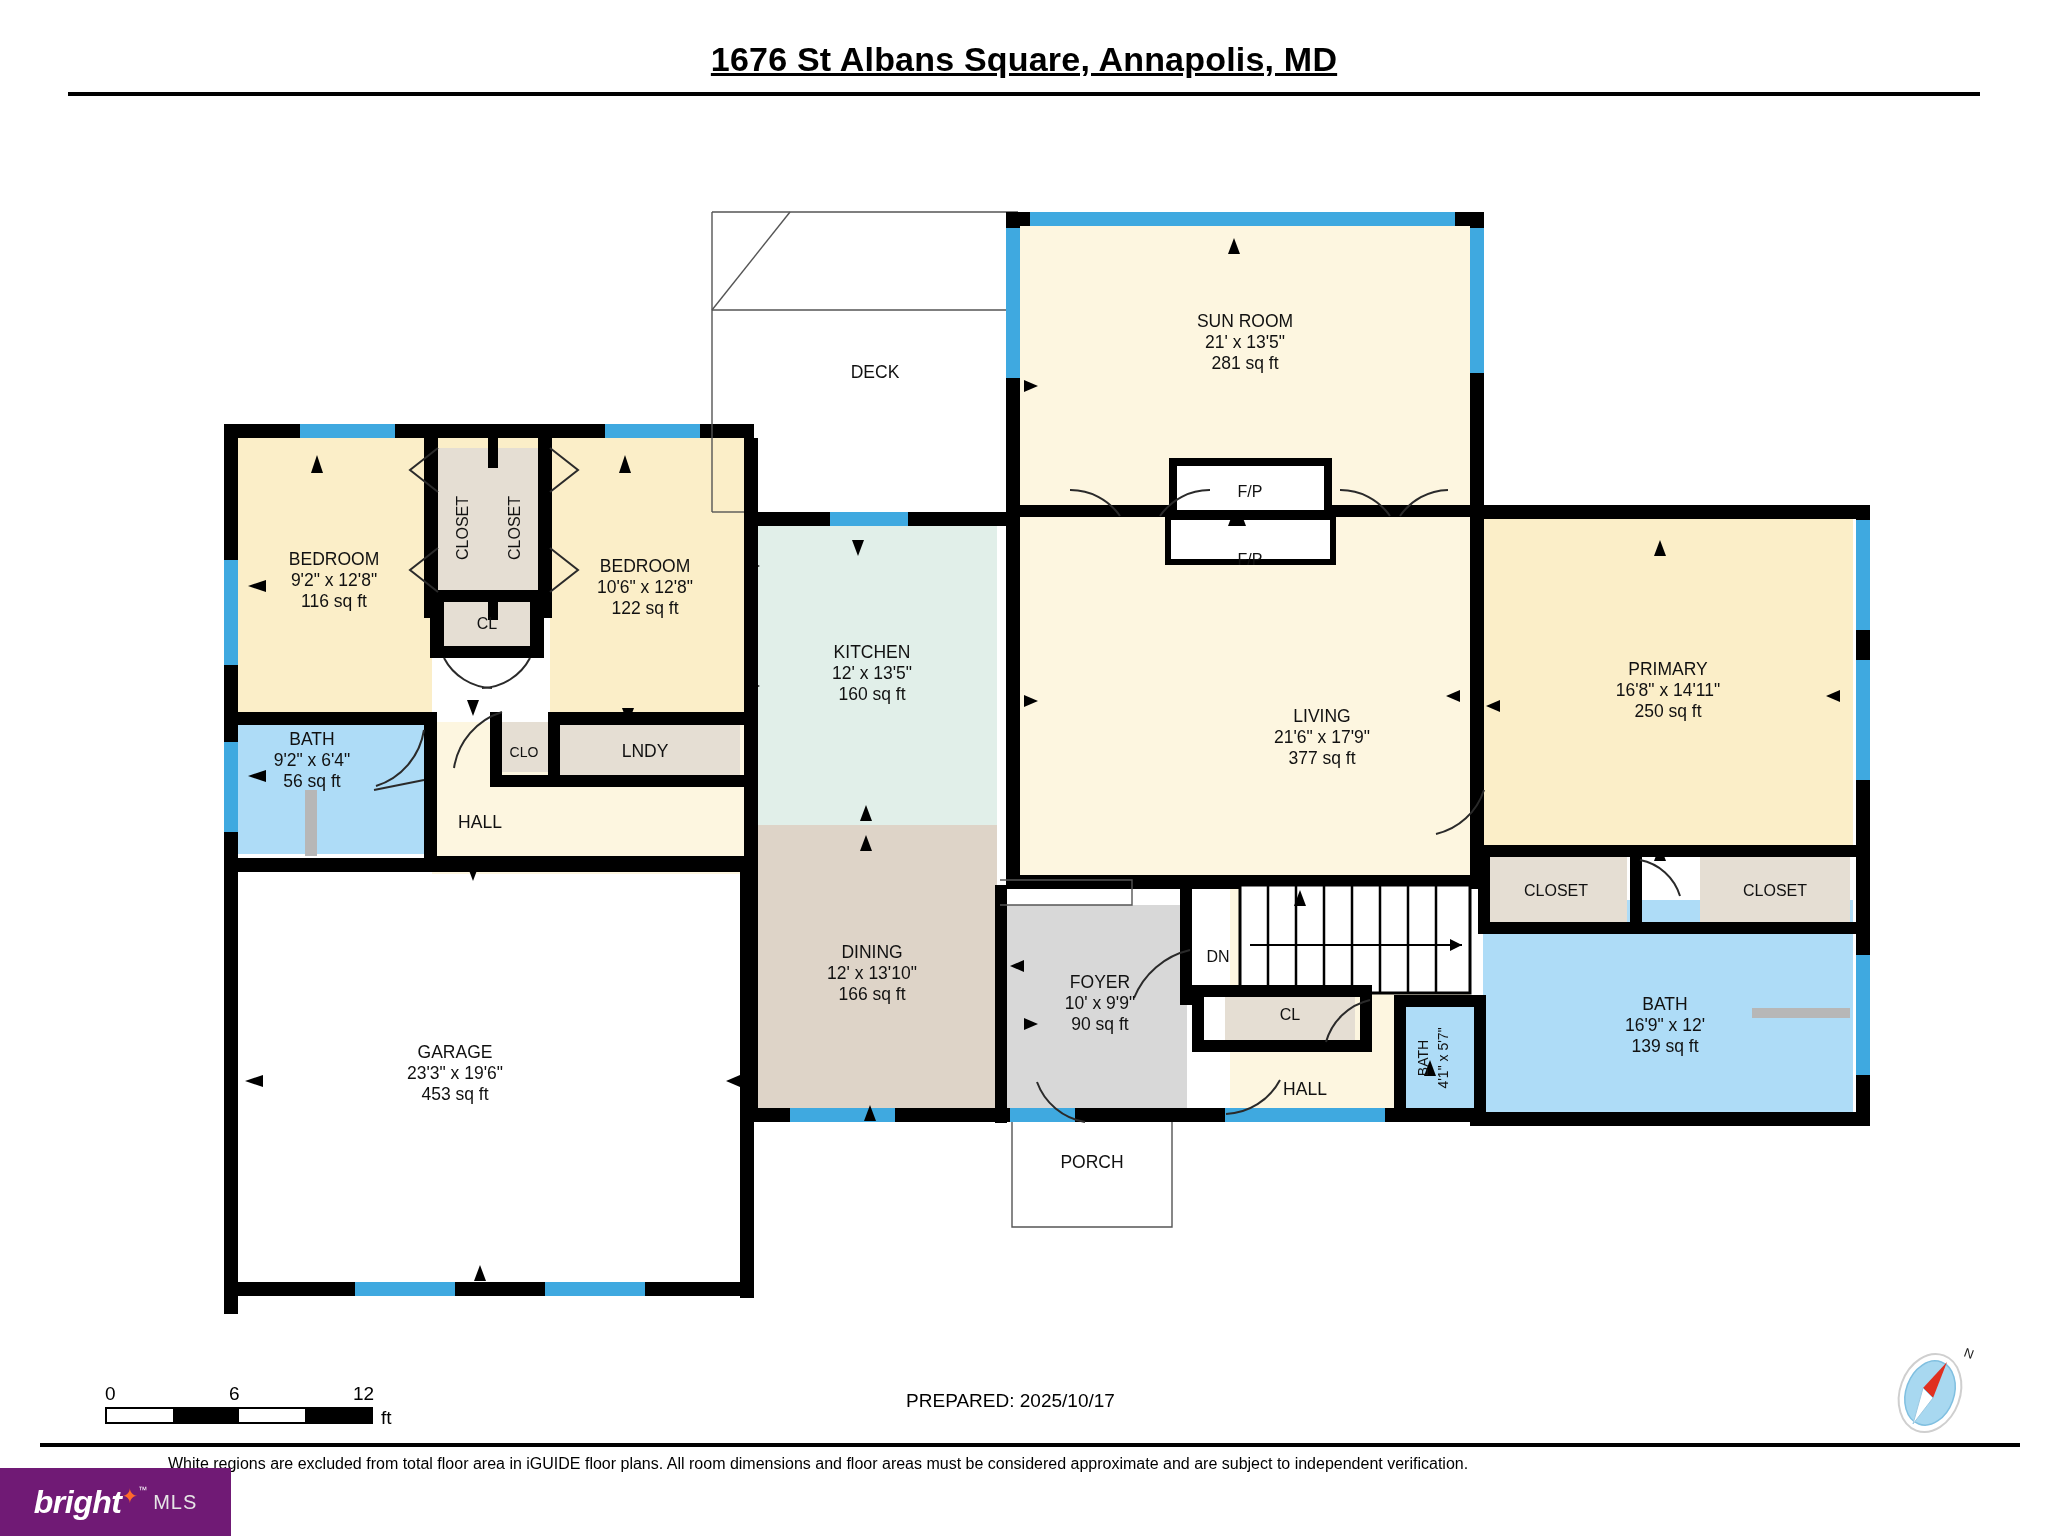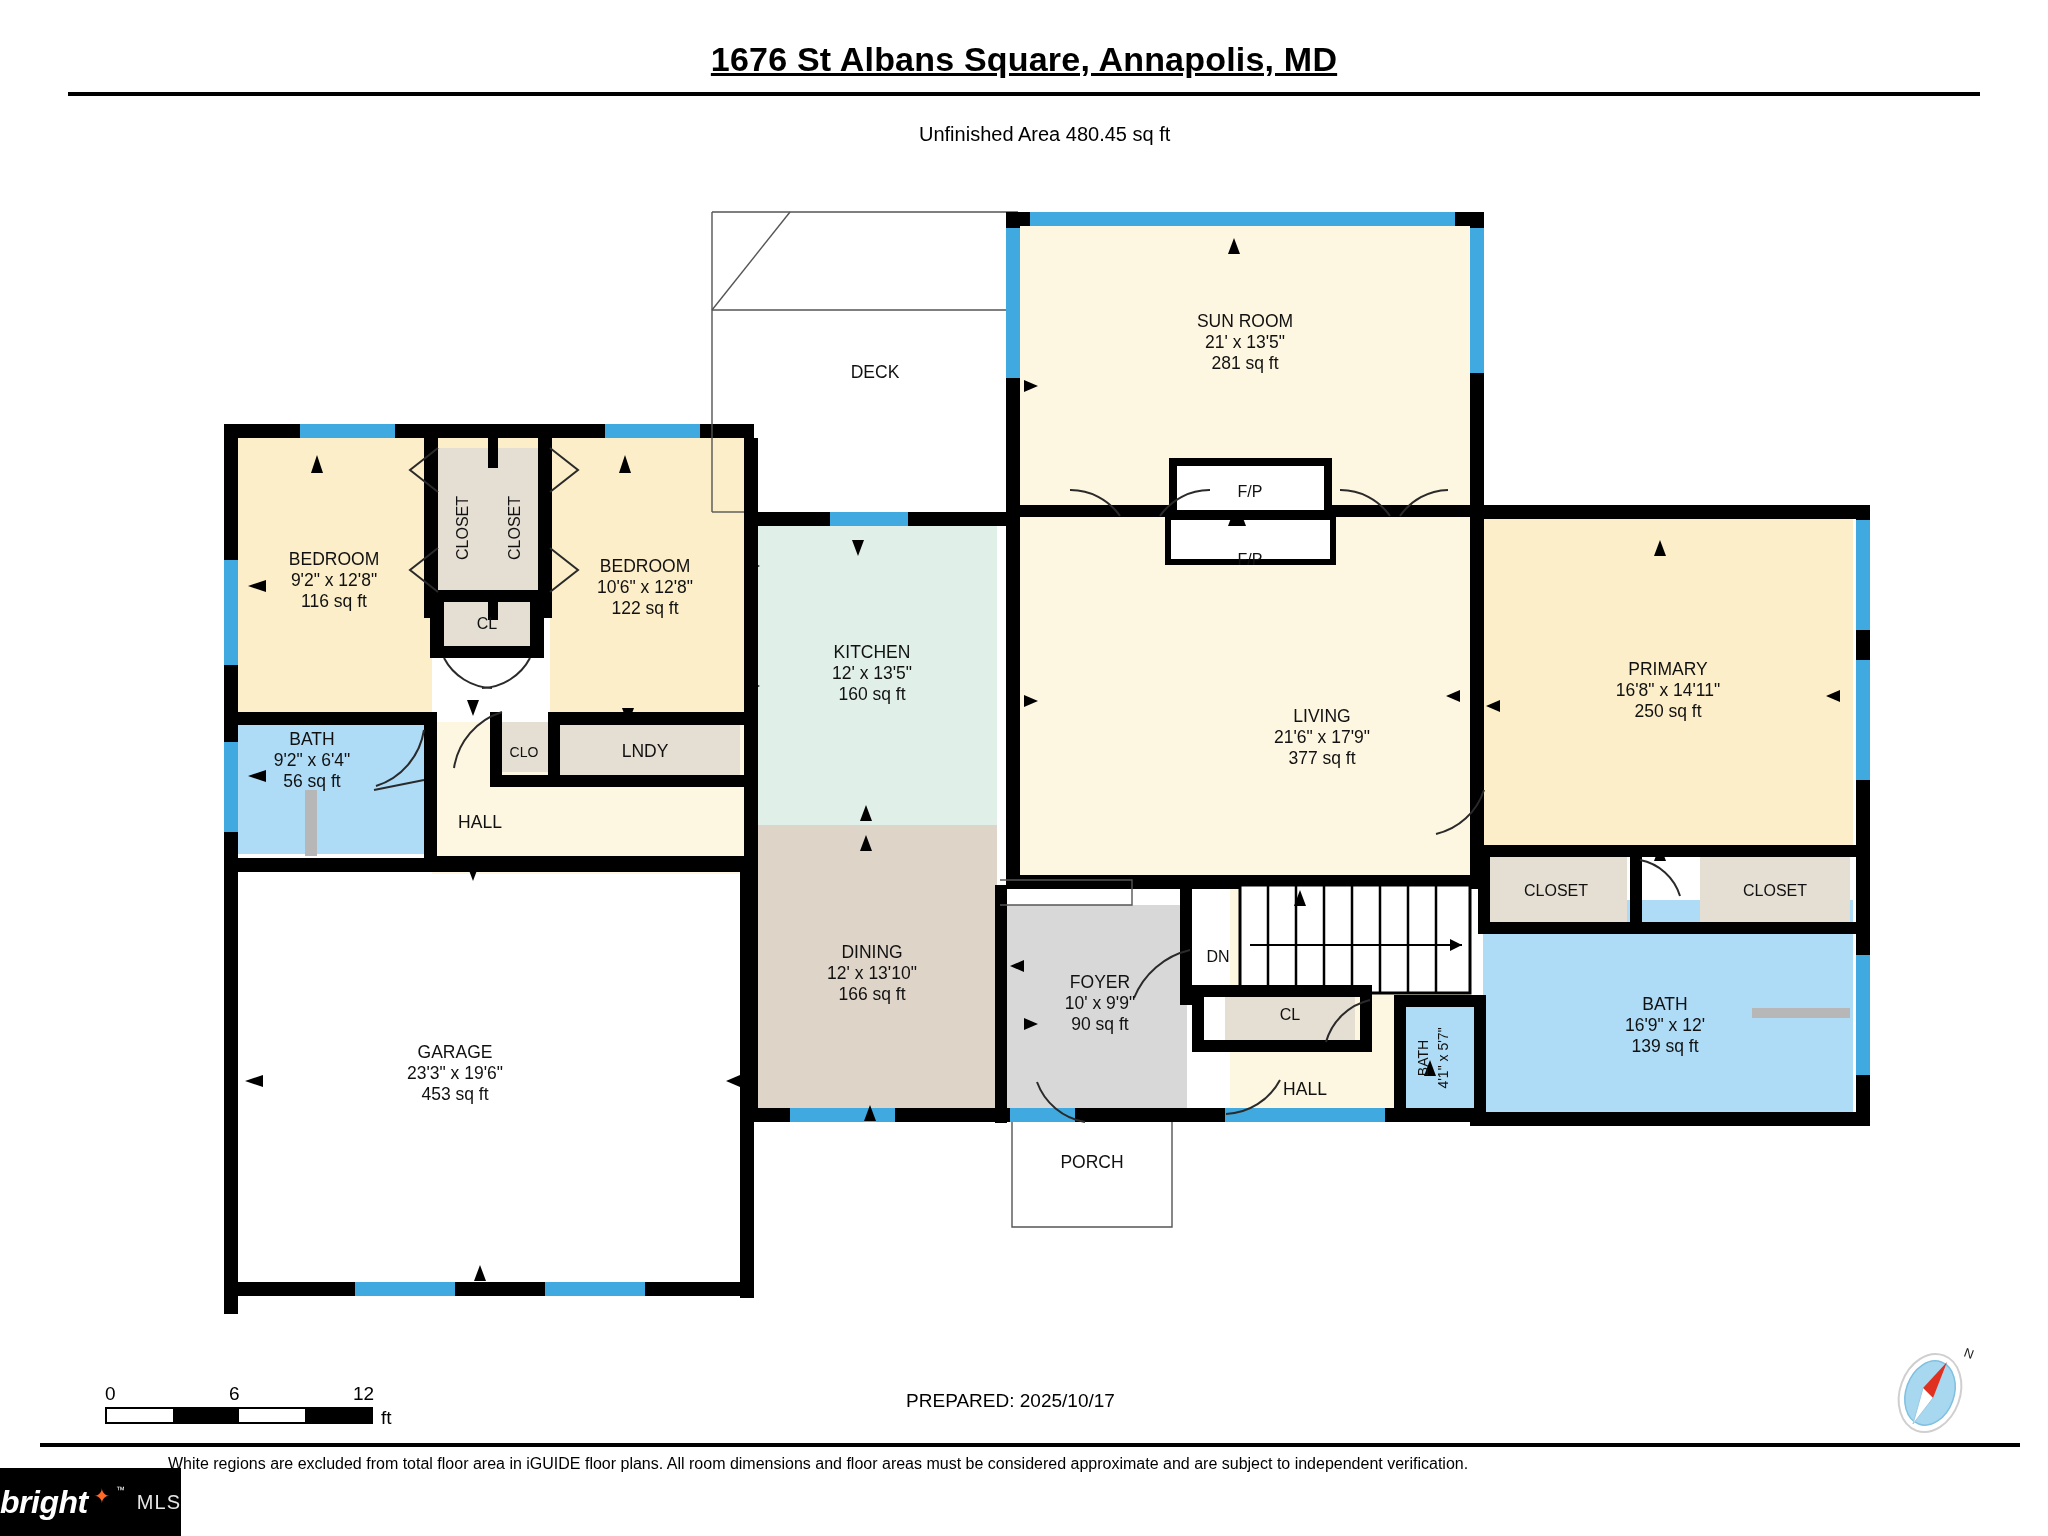--- a/index.html
+++ b/index.html
@@ -66,43 +66,39 @@
   #footer-rule {
     position:absolute; left:40px; top:1443px; width:1980px; height:4px;
     background:#000;
   }
   #disclaimer {
     position:absolute; left:0; top:1455px; width:1636px;
     text-align:center; font-size:16px; color:#000;
   }
   #brand {
     position:absolute; left:0; top:1468px;
-    width:181px; height:68px; background:#000000;
-    display:flex; align-items:center; justify-content:space-between;
+    width:231px; height:68px; background:#701a75;
+    display:flex; align-items:center; justify-content:center;
     color:#fff;
   }
   #brand .b1 { font-size:32px; font-weight:bold; font-style:italic; letter-spacing:-.5px;}
   #brand .spark { color:#ff6a2b; font-size:20px; position:relative; top:-6px; }
   #brand .tm { font-size:9px; position:relative; top:-12px; }
   #brand .b2 { font-size:20px; margin-left:6px; color:#e6e6e6; letter-spacing:1px;}
 
   
   #compass { position:absolute; left:1875px; top:1338px; width:110px; height:110px; }
 </style>
 </head>
 <body>
 
 <div id="header-title">1676 St Albans Square, Annapolis, MD</div>
 <div id="header-rule"></div>
 
 <div id="floor-summary">
-  <div class="row">
-    <div class="lbl"></div>
-    <div class="val">Unfinished Area 480.45 sq ft</div>
-  </div>
 </div>
 
 <svg id="plan" viewBox="0 0 2048 1536">
   <defs>
     <style>
       .w    { fill:#000; }
       .win  { fill:#3fa9e0; }
       .bed  { fill:#fbeec8; }
       .liv  { fill:#fdf6e0; }
       .kit  { fill:#e1efe9; }

